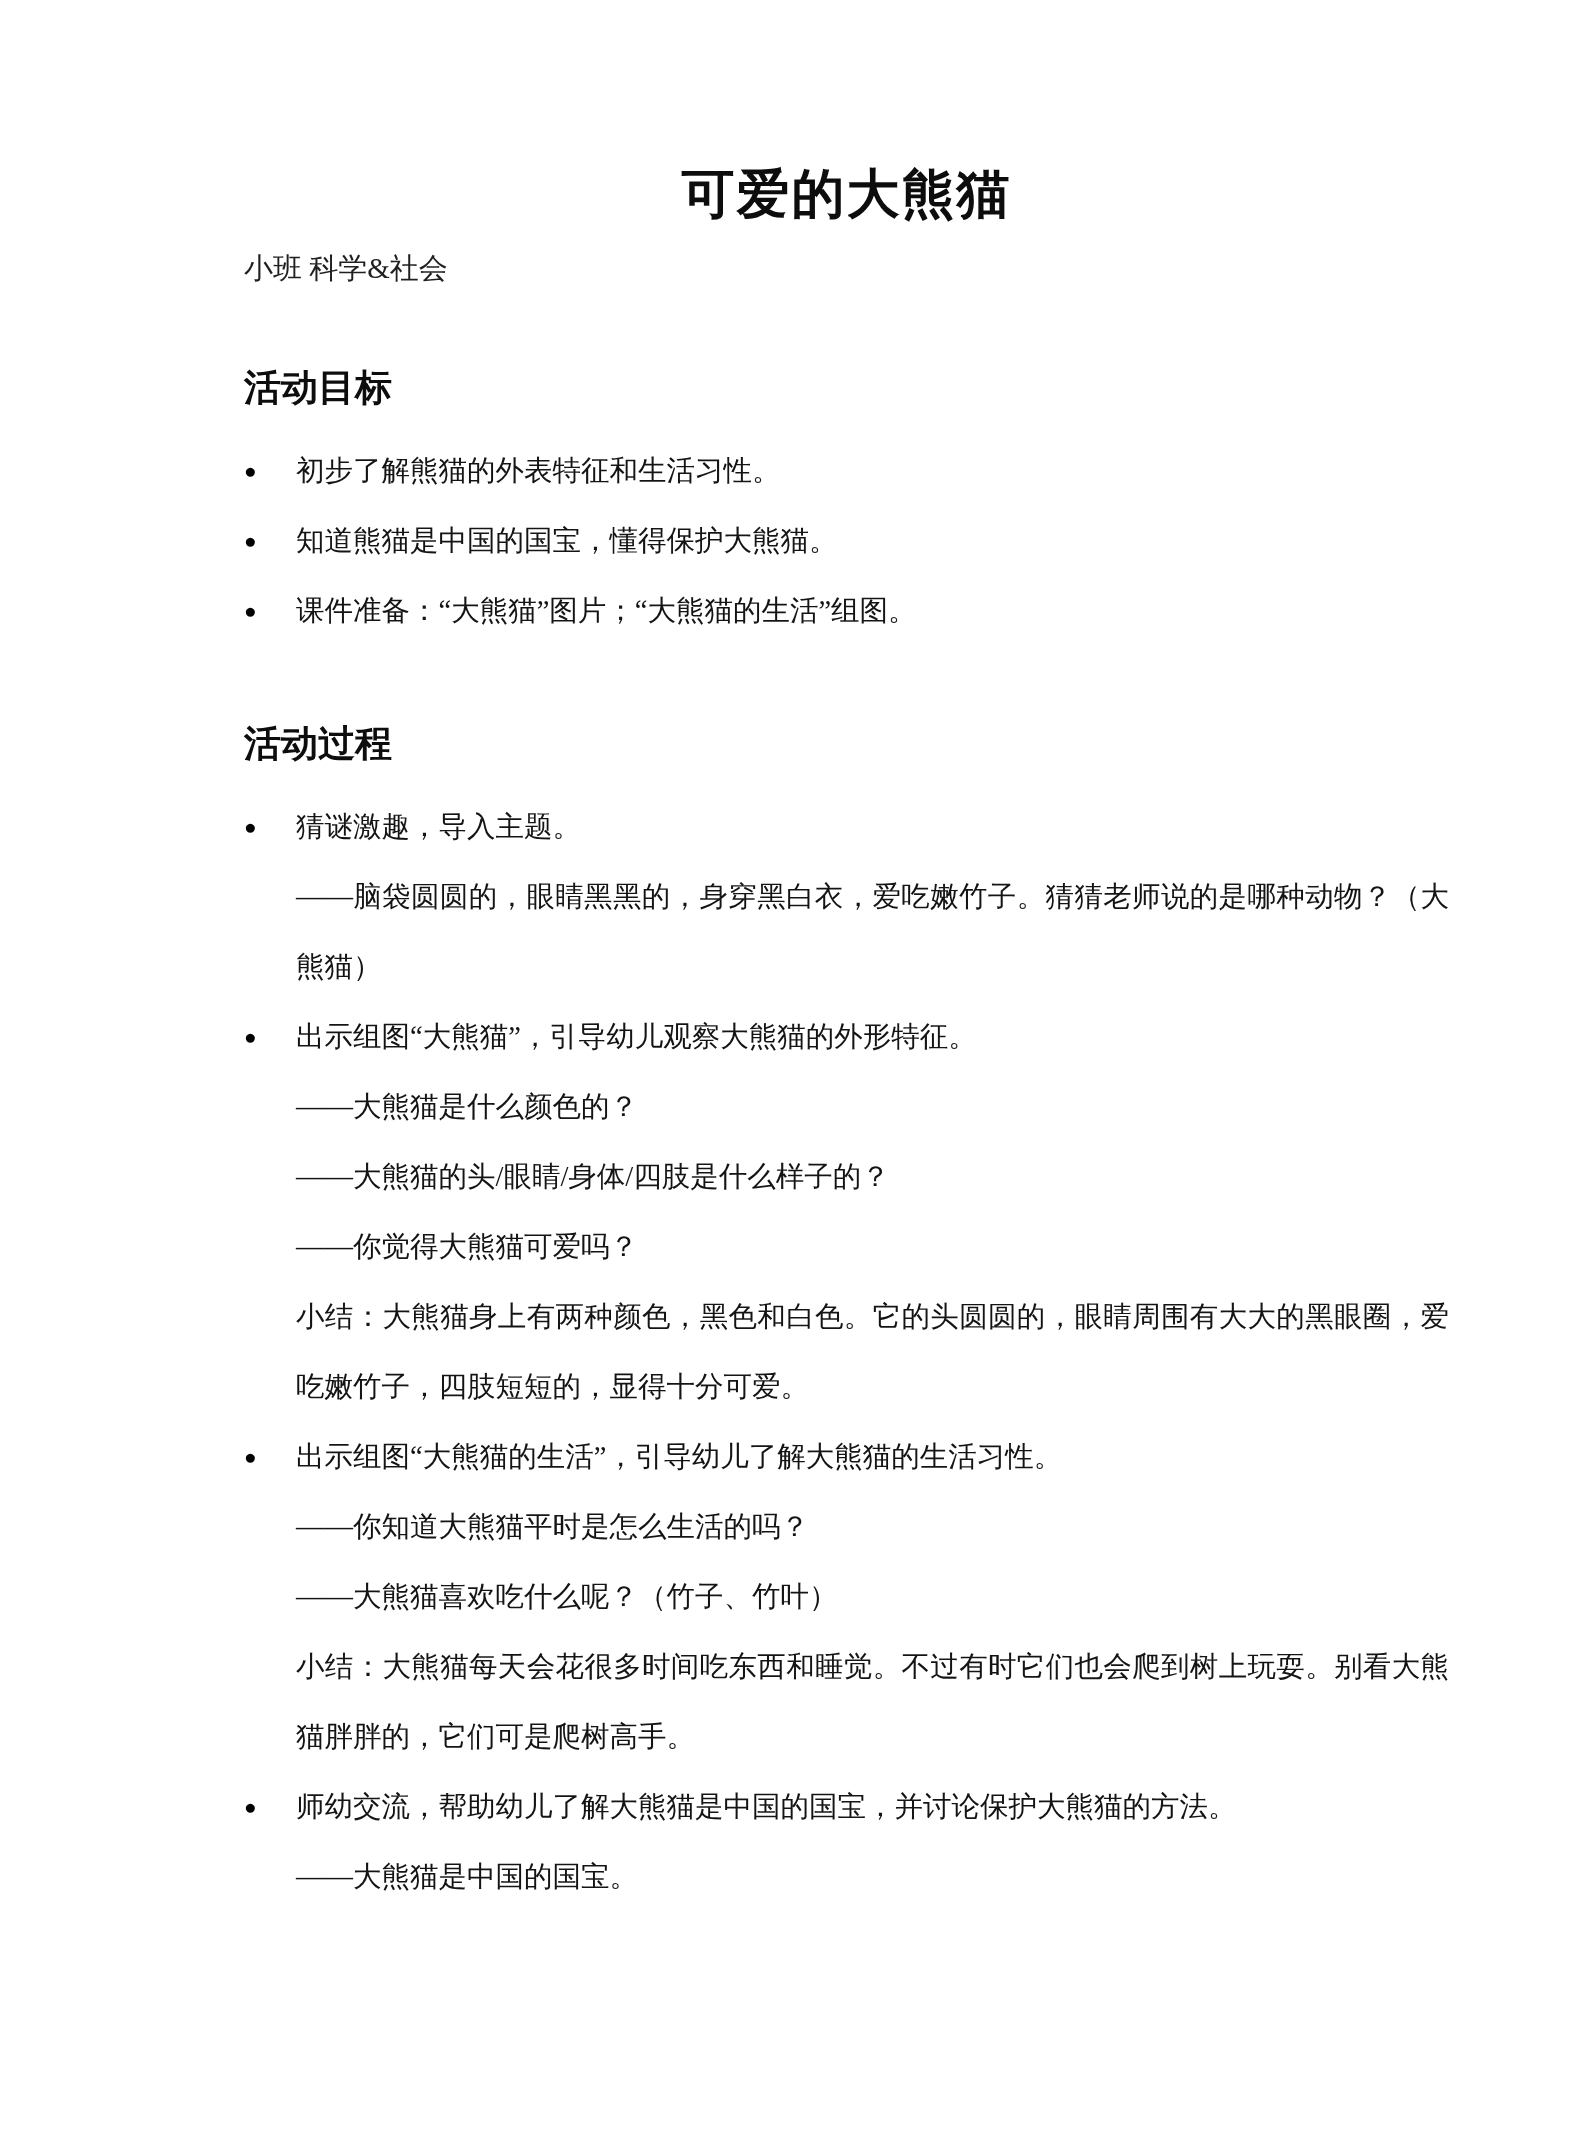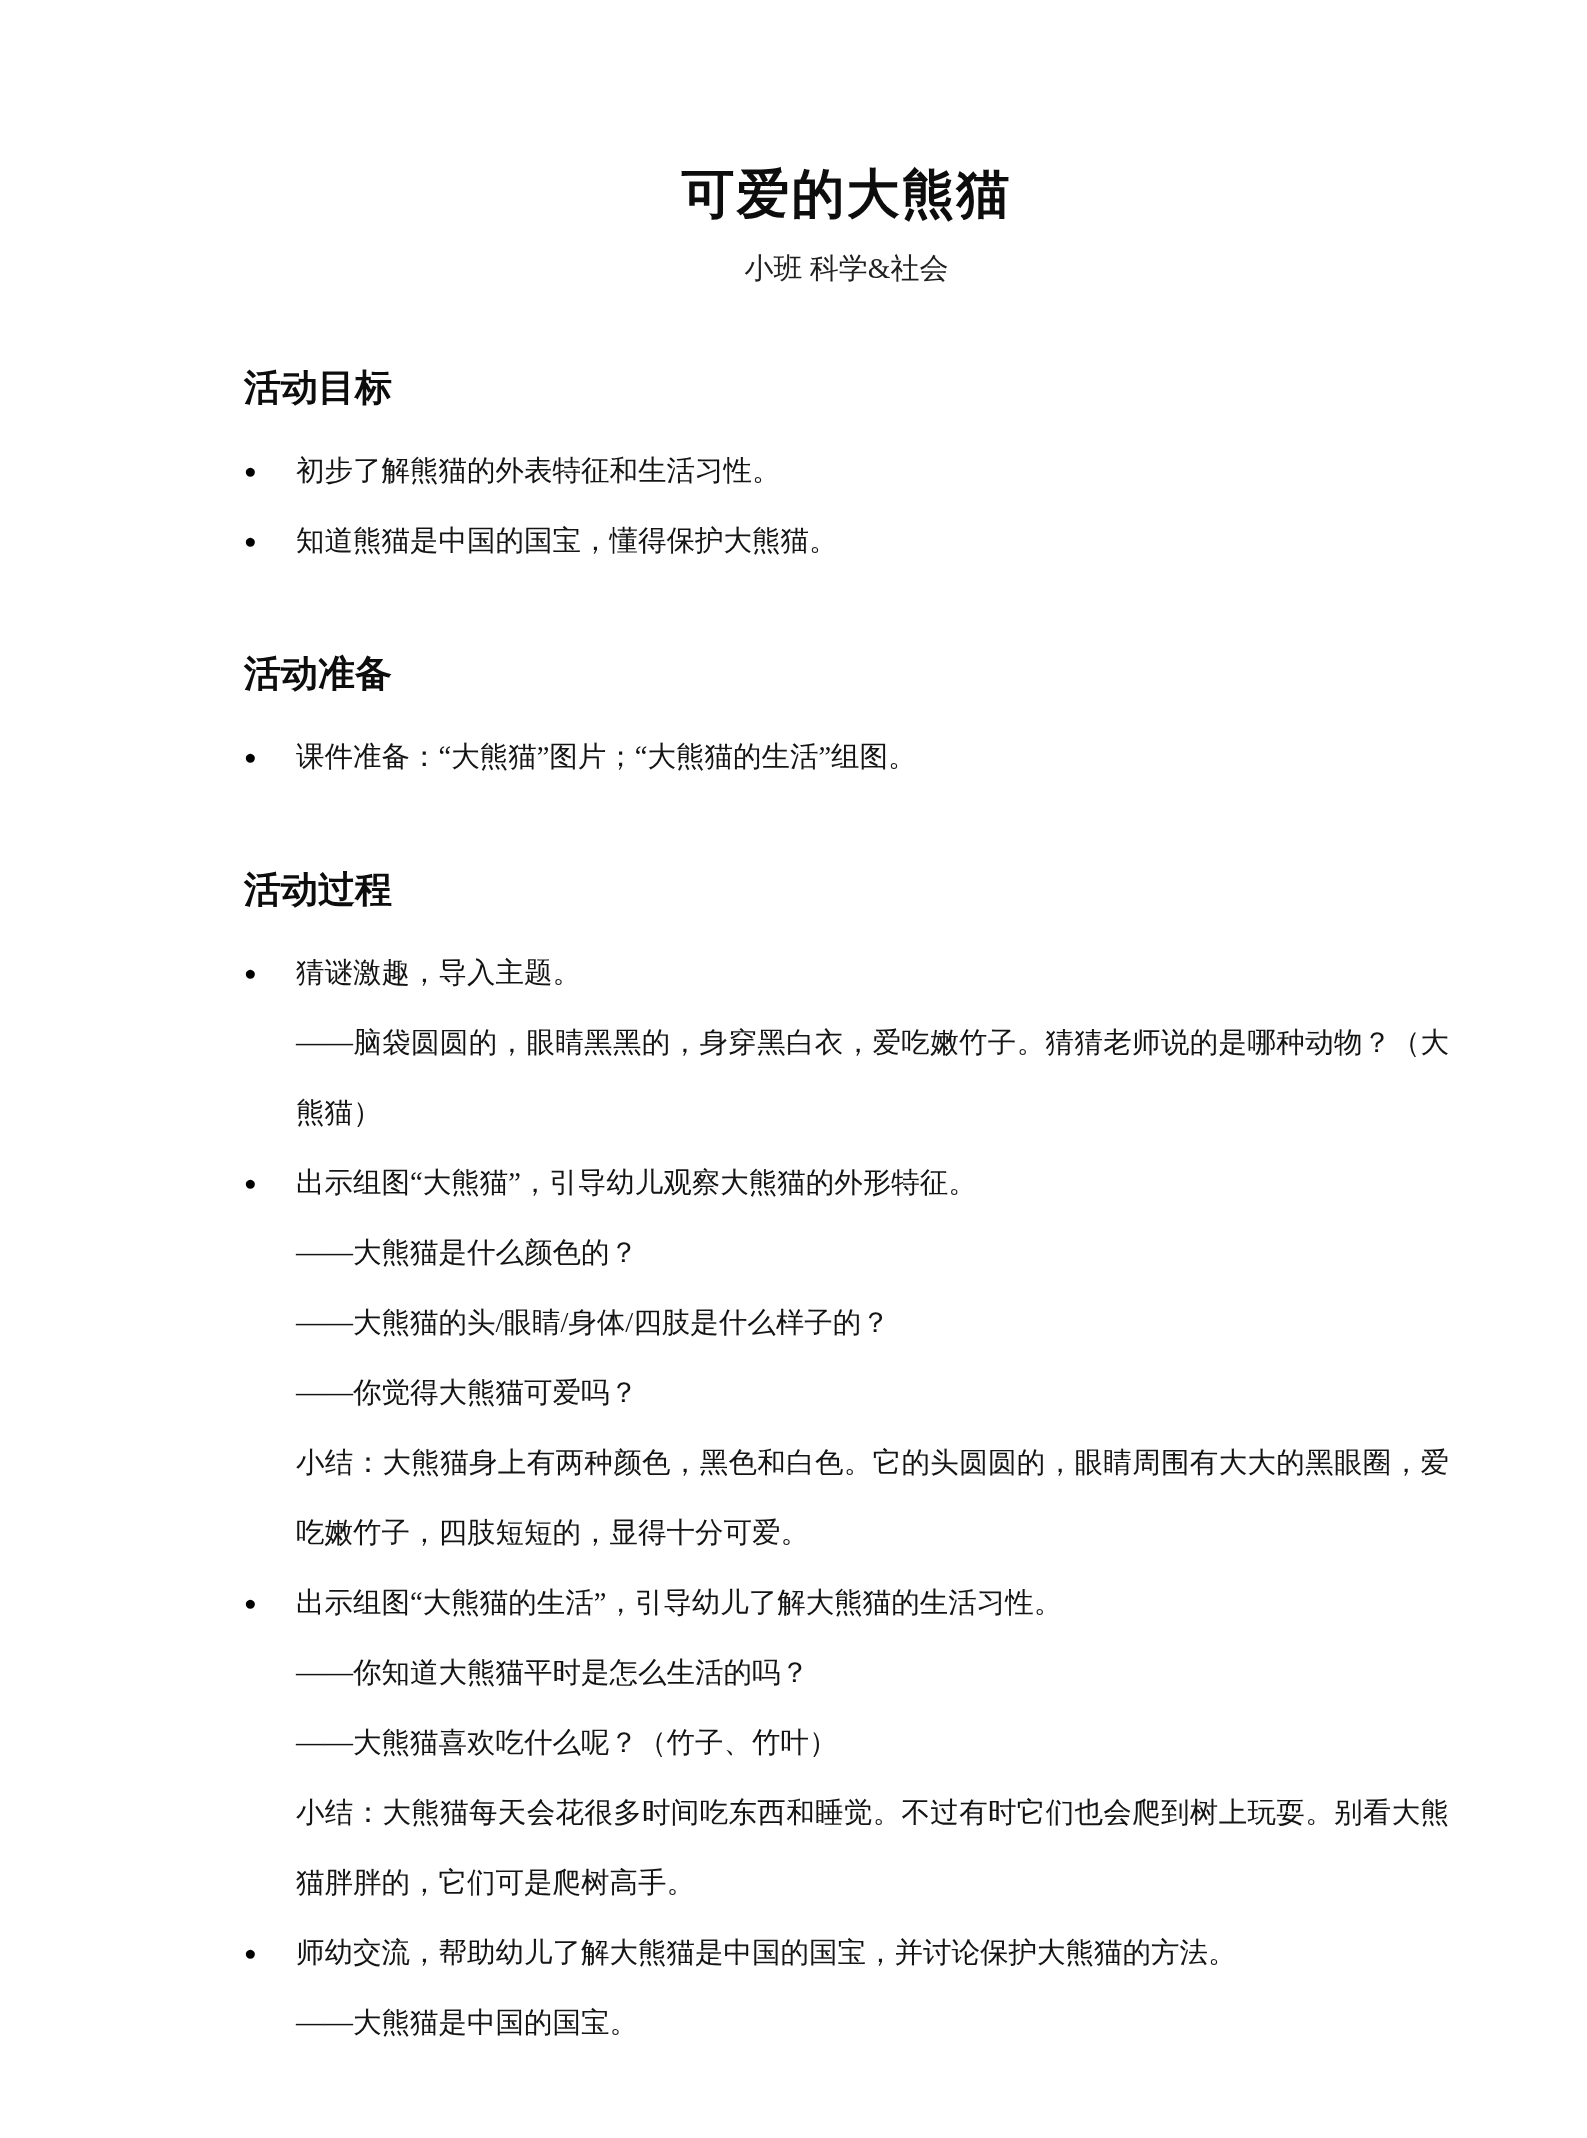--- a/index.html
+++ b/index.html
@@ -26,21 +26,20 @@
     line-height: 76px;
     text-align: center;
     letter-spacing: 2px;
     color: #0d0d0d;
   }
   .doc-subtitle {
     margin: 14px 0 0 0;
     font-size: 29px;
     font-weight: 400;
     line-height: 44px;
-    text-align: center;
     color: #1f1f1f;
   }
   .section-heading {
     margin: 72px 0 22px 0;
     font-size: 37px;
     font-weight: 700;
     line-height: 52px;
     color: #0d0d0d;
   }
   .items {
@@ -80,21 +79,20 @@
       <div class="items">
         <div class="item bullet">
           <span class="dot">●</span>
           <p class="txt">初步了解熊猫的外表特征和生活习性。</p>
         </div>
         <div class="item bullet">
           <span class="dot">●</span>
           <p class="txt">知道熊猫是中国的国宝，懂得保护大熊猫。</p>
         </div>
       </div>
-      <h2 class="section-heading">活动准备</h2>
       <div class="items">
         <div class="item bullet">
           <span class="dot">●</span>
           <p class="txt">课件准备：“大熊猫”图片；“大熊猫的生活”组图。</p>
         </div>
       </div>
       <h2 class="section-heading">活动过程</h2>
       <div class="items">
         <div class="item bullet">
           <span class="dot">●</span>

